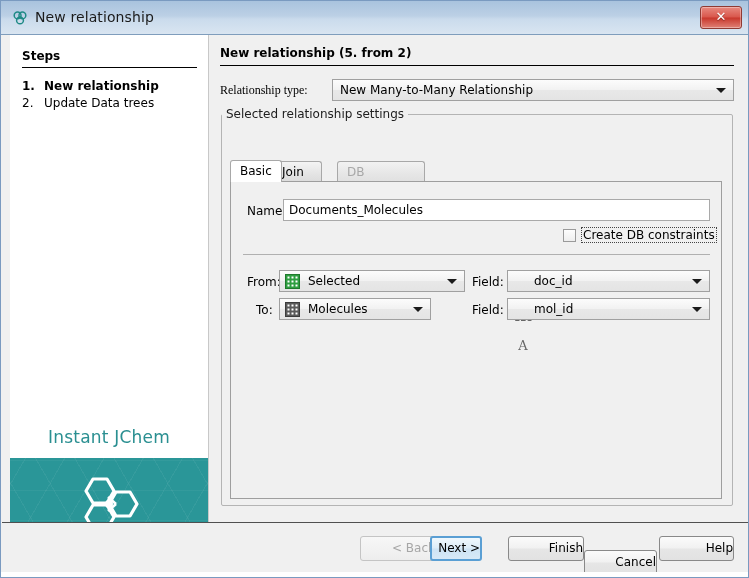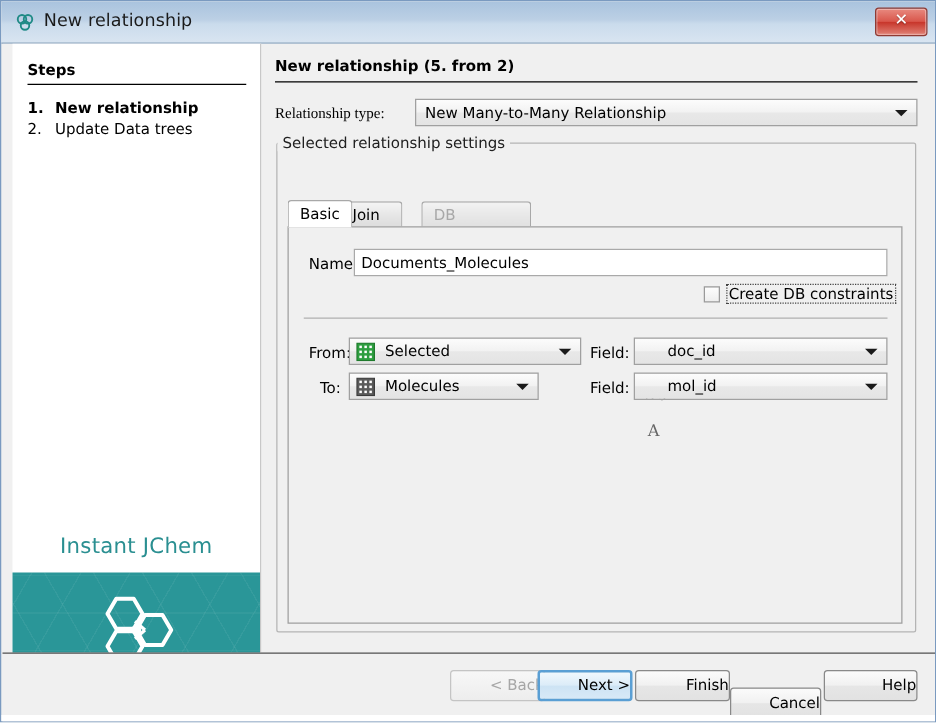--- a/index.html
+++ b/index.html
@@ -374,21 +374,21 @@
     border-color: #c4c4c4;
     background: linear-gradient(to bottom, #f7f7f7, #ededed);
     cursor: default;
   }
   .btn.default {
     border: 2px solid #5a9fd4;
     background: linear-gradient(to bottom, #f0f8fd 0%, #dcecf8 48%, #cde3f4 52%, #d7e9f7 100%);
     line-height: 21px;
   }
   .btn-back   { left: 358px; width: 76px; }
-  .btn-next   { left: 428px; width: 76px; }
+  .btn-next   { left: 428px; width: 52px; }
   .btn-finish { left: 506px; width: 76px; }
   .btn-cancel { left: 582px; width: 73px; margin-top: 14px; }
   .btn-help   { left: 657px; width: 75px; }
 
   .footer-strip {
     position: absolute;
     left: 0; bottom: 0;
     width: 749px;
     height: 5px;
     background: #ffffff;

